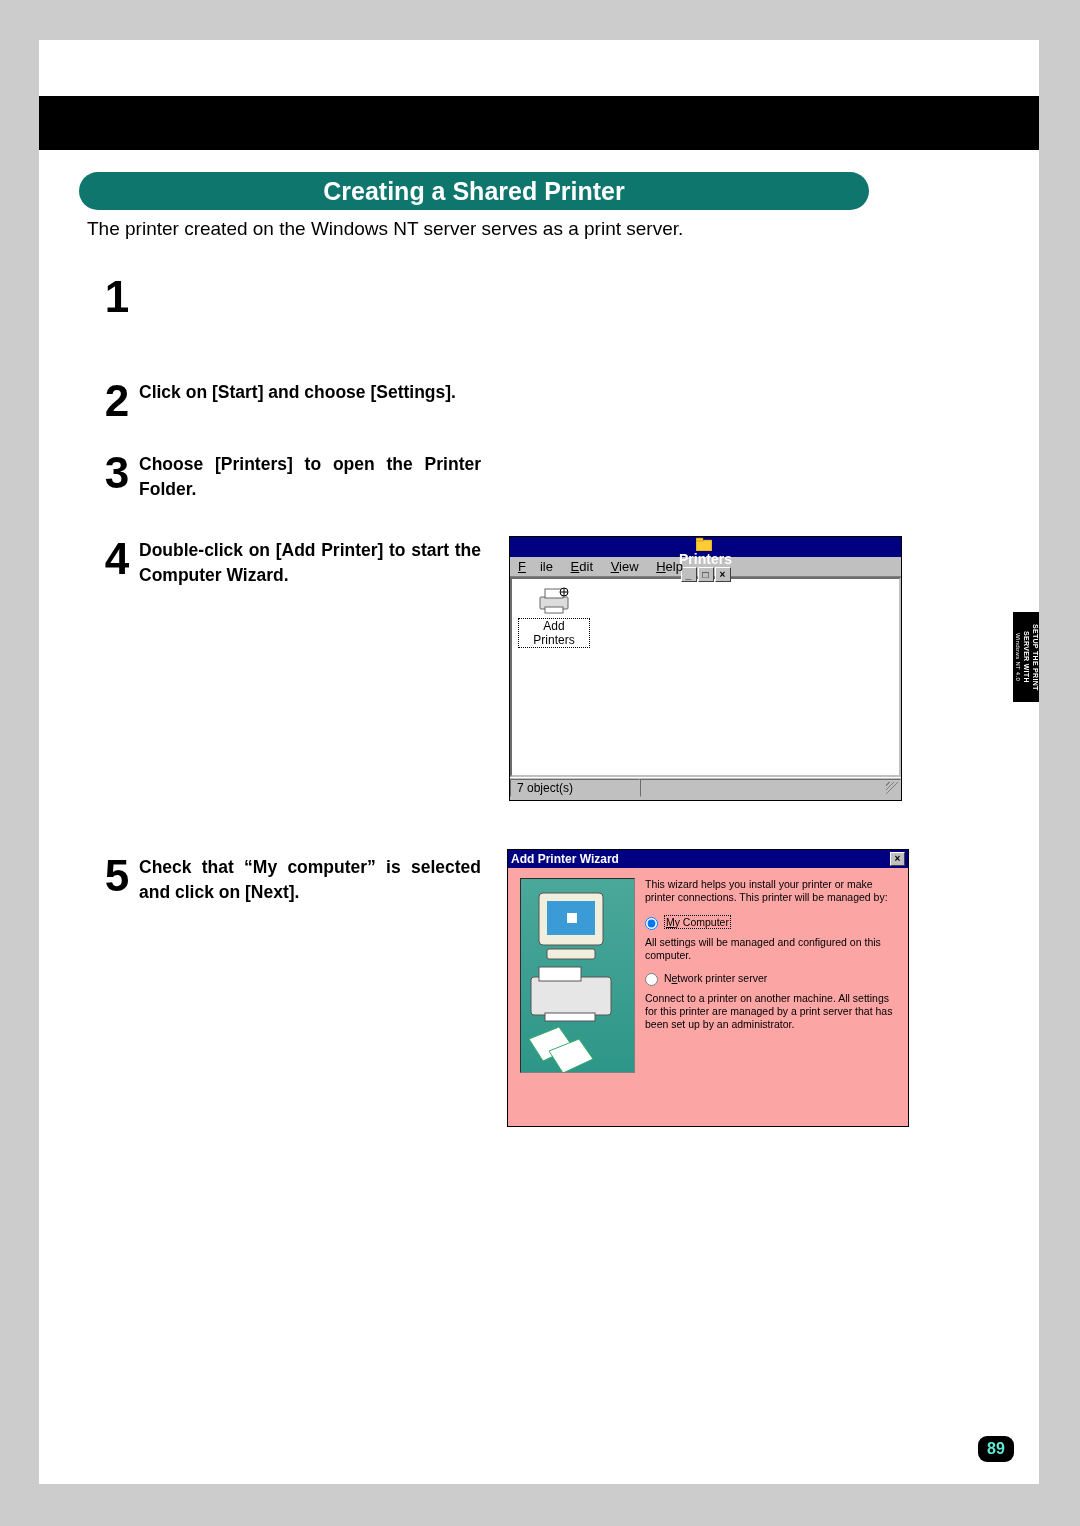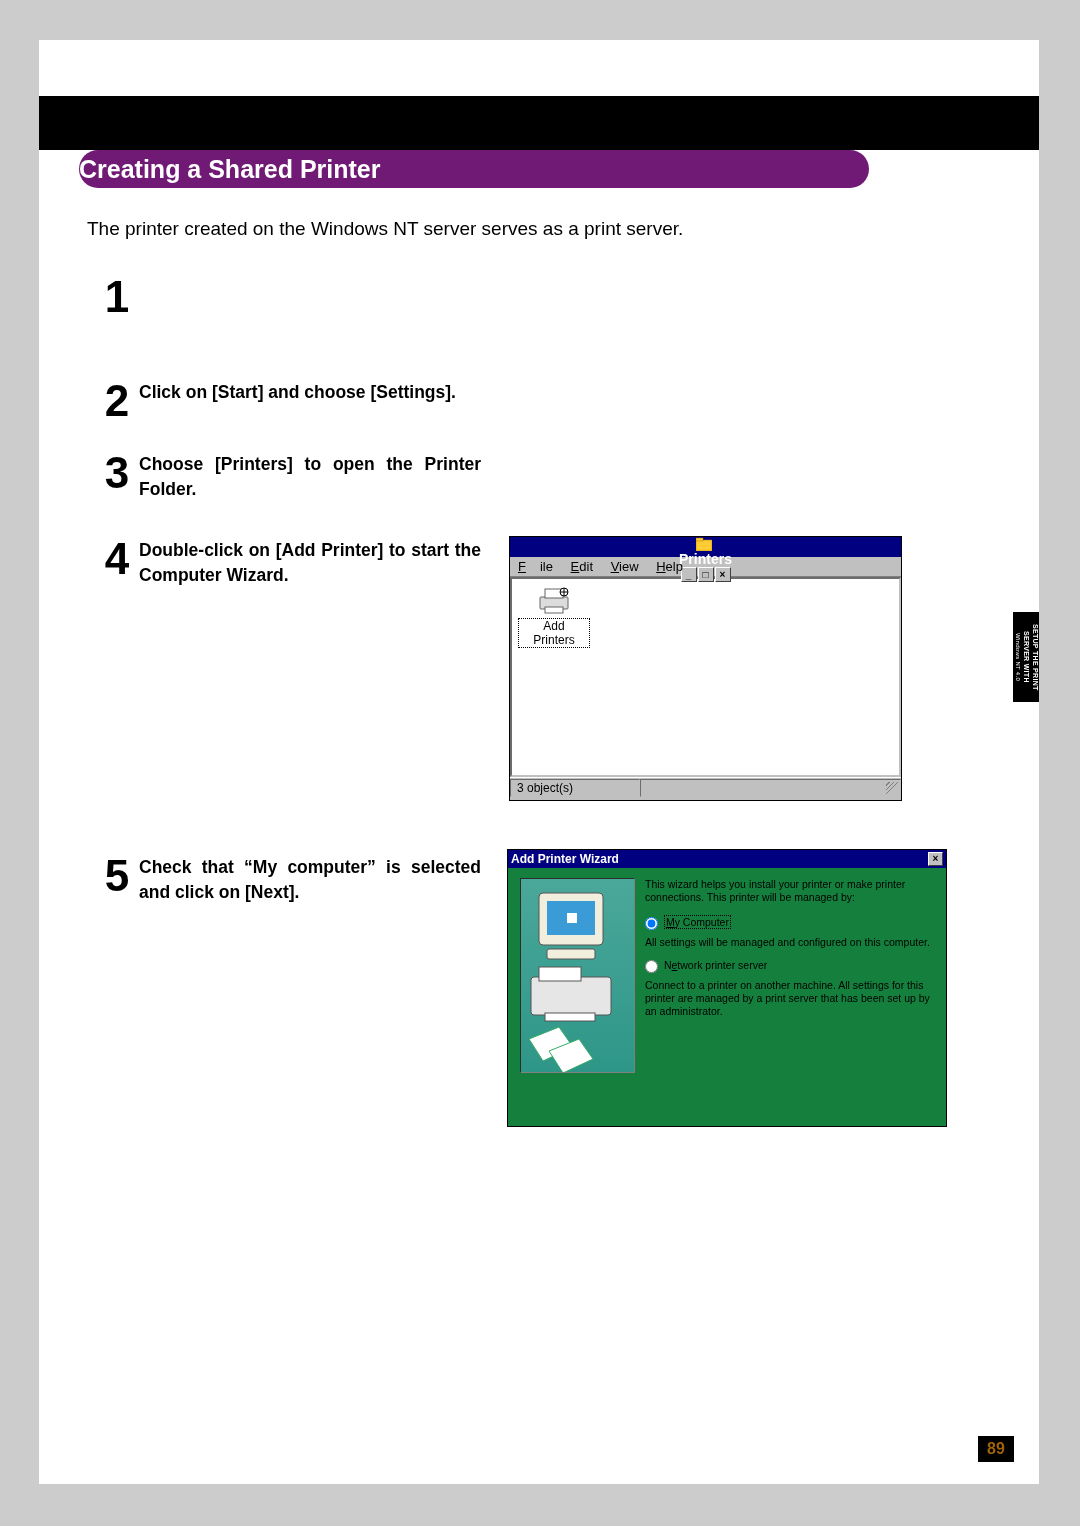--- a/index.html
+++ b/index.html
@@ -22,28 +22,29 @@
     position: absolute;
     left: 0;
     top: 56px;
     width: 1000px;
     height: 54px;
     background: #000000;
   }
   .section-header {
     position: absolute;
     left: 40px;
-    top: 110px;
+    top: 132px;
     width: 790px;
     height: 38px;
-    background: #701a75;
+    background: #0f766e;
     border-radius: 19px;
     color: #ffffff;
     font-size: 25px;
     font-weight: bold;
+    text-align: center;
     line-height: 38px;
   }
   .intro-text {
     position: absolute;
     left: 48px;
     top: 178px;
     font-size: 19px;
     color: #000;
   }
   .step {
@@ -175,23 +176,23 @@
     width:13px; height:13px;
     background:
       linear-gradient(135deg, transparent 0 2px, #808080 2px 3px, transparent 3px 5px, #808080 5px 6px, transparent 6px 8px, #808080 8px 9px, transparent 9px);
   }
 
   
   .wizard-window {
     position: absolute;
     left: 468px;
     top: 809px;
-    width: 440px;
+    width: 402px;
     height: 278px;
-    background: #15803d;
+    background: #fca5a5;
     border: 1px solid #000;
     font-family: "MS Sans Serif", Tahoma, Arial, sans-serif;
     font-size: 11px;
   }
   .wiz-title {
     height: 18px;
     background: #000080;
     color: #fff;
     display: flex;
     align-items: center;
@@ -279,25 +280,26 @@
   .side-tab .sub { font-weight: normal; font-size: 6px; }
 
   
   .page-num-box {
     position: absolute;
     right: 25px;
     bottom: 22px;
     width: 36px;
     height: 26px;
     background: #000;
-    color: #a16207;
+    color: #5eead4;
     font-size: 16px;
     font-weight: bold;
     text-align: center;
     line-height: 26px;
+    border-radius: 9px;
   }
 
   
   .printer-svg { width:34px; height:30px; }
 </style>
 </head>
 <body>
 
 <div class="page">
 
@@ -357,21 +359,21 @@
             <rect x="8" y="22" width="18" height="6" fill="#fff" stroke="#666"></rect>
             <circle cx="27" cy="7" r="4" fill="#fff" stroke="#000"></circle>
             <line x1="27" y1="3" x2="27" y2="11" stroke="#000"></line>
             <line x1="23" y1="7" x2="31" y2="7" stroke="#000"></line>
           </svg>
         </div>
         <span class="add-printer-label">Add Printers</span>
       </div>
     </div>
     <div class="pw-status">
-      <div class="pw-status-left">3 object(s)</div>
+      <div class="pw-status-left">7 object(s)</div>
       <div class="pw-status-right">
         <div class="resize-grip"></div>
       </div>
     </div>
   </div>
 
   <div class="wizard-window">
     <div class="wiz-title">
       <span class="wiz-title-text">Add Printer Wizard</span>
       <span class="wiz-close">×</span>

